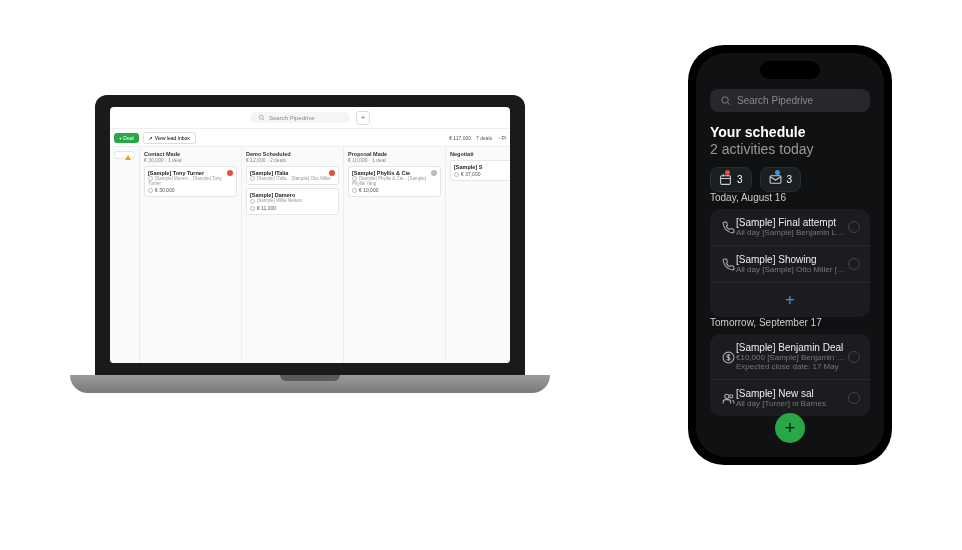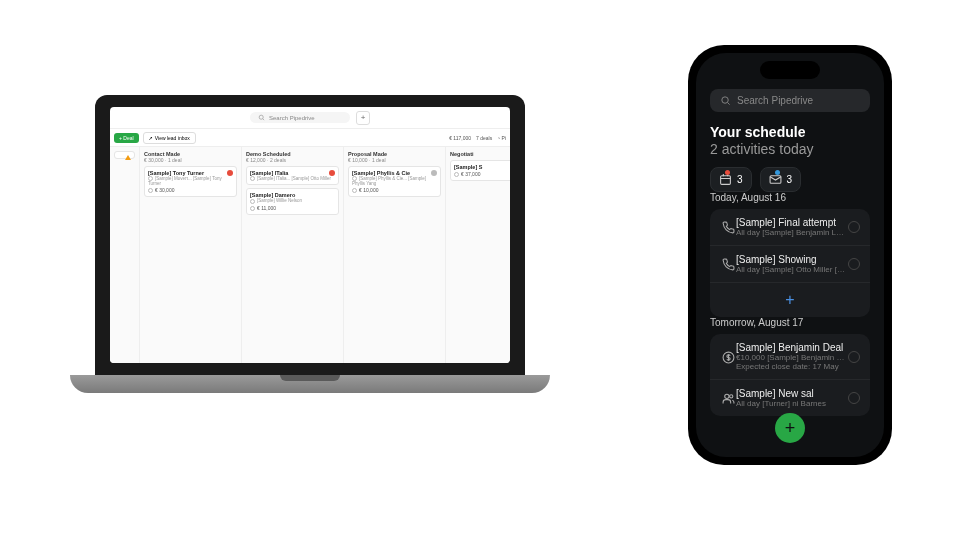--- a/index.html
+++ b/index.html
@@ -203,21 +203,21 @@
               </svg>
             </div>
             <div class="p-item-body">
               <div class="p-item-title">[Sample] Showing</div>
               <div class="p-item-sub">All day   [Sample] Otto Miller   [Sampl...</div>
             </div>
             <div class="p-radio"></div>
           </div>
           <div class="p-plus-row">+</div>
         </div>
-      <div class="section-label">Tomorrow, August 17</div>
+      <div class="section-label">Tomorrow, September 17</div>
       <div class="p-list" id="tomorrow-list">
           <div class="p-item">
             <div class="p-icon">
               <svg width="13" height="13" viewBox="0 0 24 24" fill="none" stroke="#aaa" stroke-width="2">
                 <circle cx="12" cy="12" r="10"></circle>
                 <line x1="12" y1="6" x2="12" y2="18"></line>
                 <path d="M15 9a3 3 0 0 0-3-2c-1.66 0-3 1-3 2.5S10.34 12 12 12s3 1 3 2.5-1.34 2.5-3 2.5a3 3 0 0 1-3-2"></path>
               </svg>
             </div>
             <div class="p-item-body">

